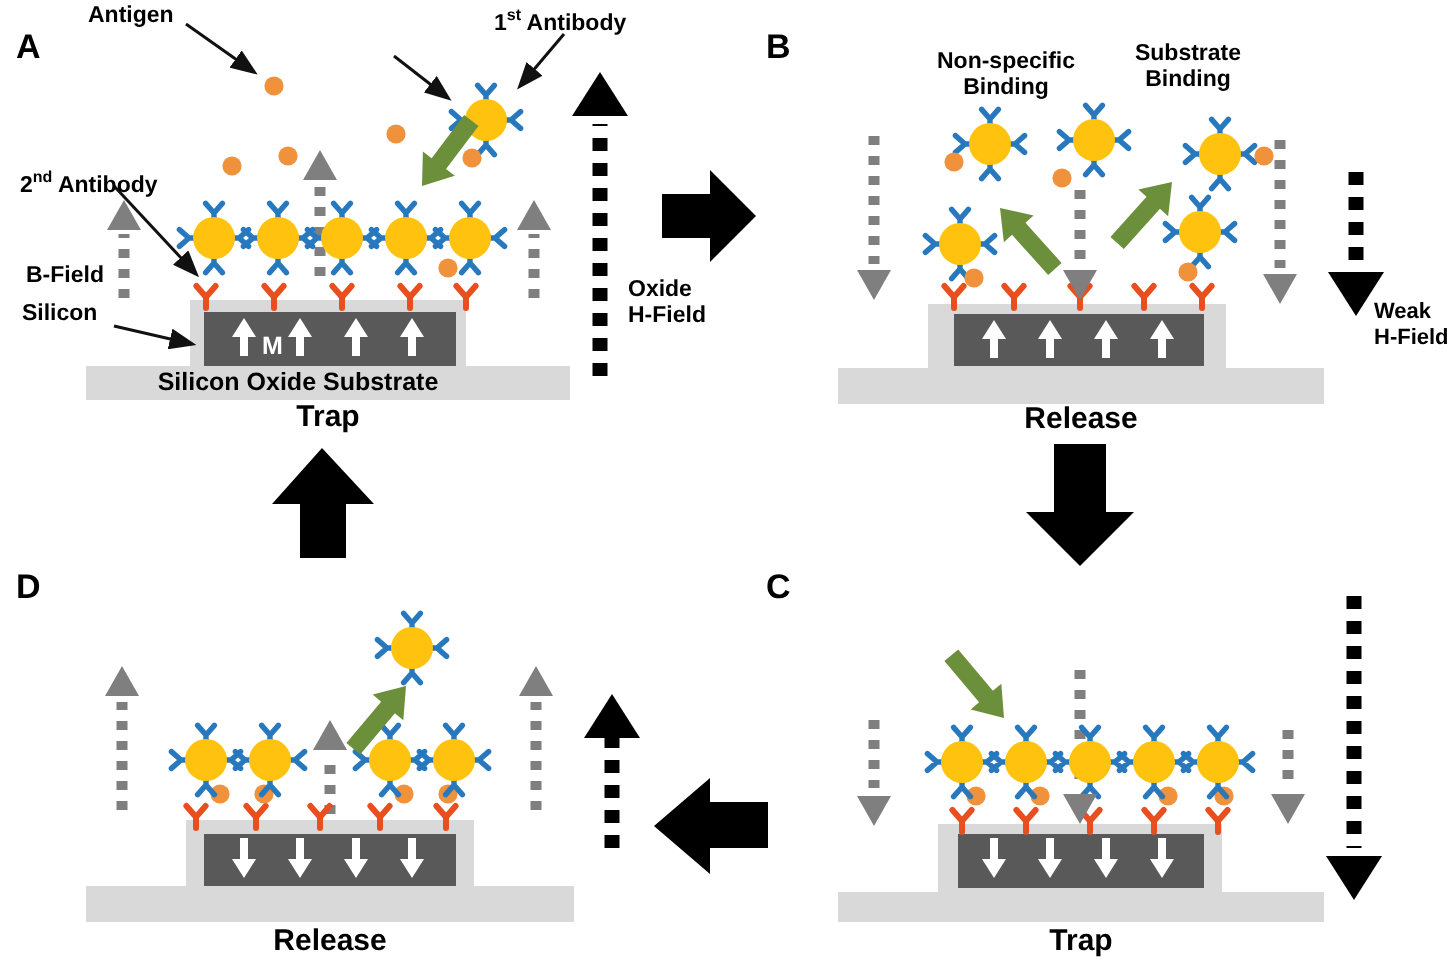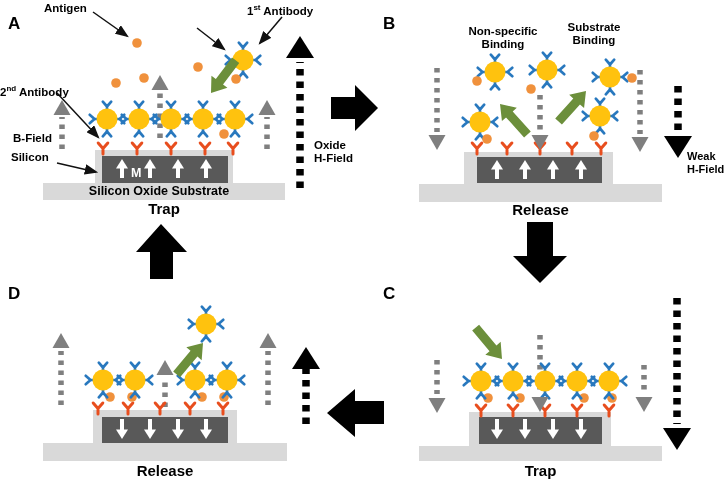--- a/index.html
+++ b/index.html
@@ -236,28 +236,28 @@
 <div class="lab s17" style="left:383px;top:284px">C</div>
 <div class="lab s17" style="left:8px;top:284px">D</div>
 
 <div class="lab s11" style="left:44px;top:2px">Antigen</div>
 
 
 <div class="lab s11" style="left:247px;top:3px">
   <span>1</span><sup>st</sup><span> Antibody</span>
 </div>
 
-<div class="lab s11" style="left:0;top:84px">
+<div class="lab s11" style="left:10px;top:84px">
   <span>2</span><sup>nd</sup><span> Antibody</span>
 </div>
 
 <div class="lab s11" style="left:13px;top:132px">B-Field</div>
 <div class="lab s11" style="left:11px;top:151px">Silicon</div>
 
-<div class="lab s12 ctr" style="left:42px;top:184px;width:234px">Silicon Oxide Substrate</div>
+<div class="lab s12 ctr" style="left:32px;top:184px;width:234px">Silicon Oxide Substrate</div>
 <div class="lab s12 white" style="left:131px;top:166px">M</div>
 <div class="lab s15 ctr" style="left:43px;top:200px;width:242px">Trap</div>
 
 <div class="lab s11" style="left:314px;top:139px">
   <div>Oxide</div>
   <div>H-Field</div>
 </div>
 
 <div class="lab s11 ctr" style="left:460px;top:25px;width:86px">
   <div>Non-specific</div>

